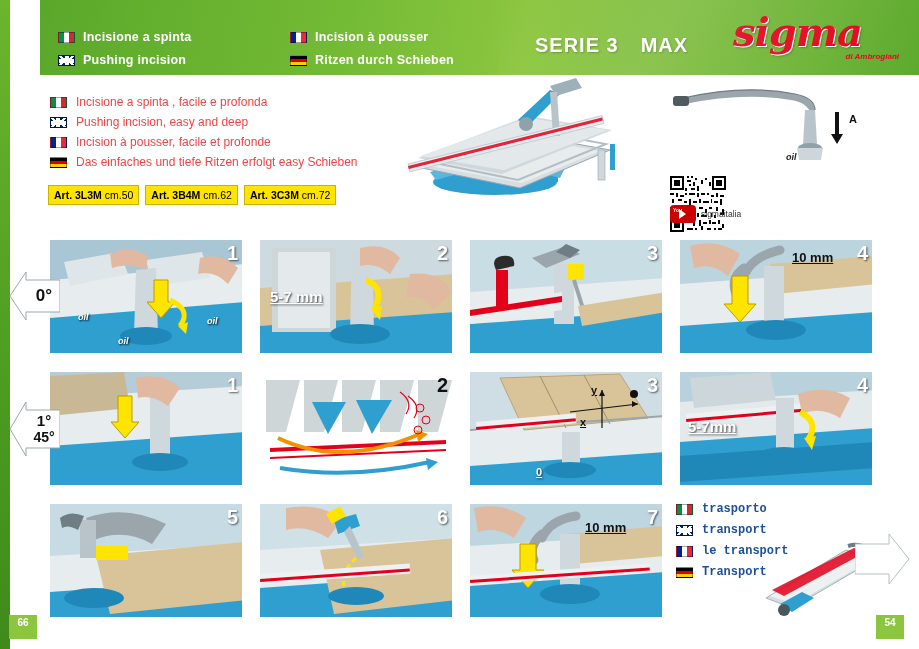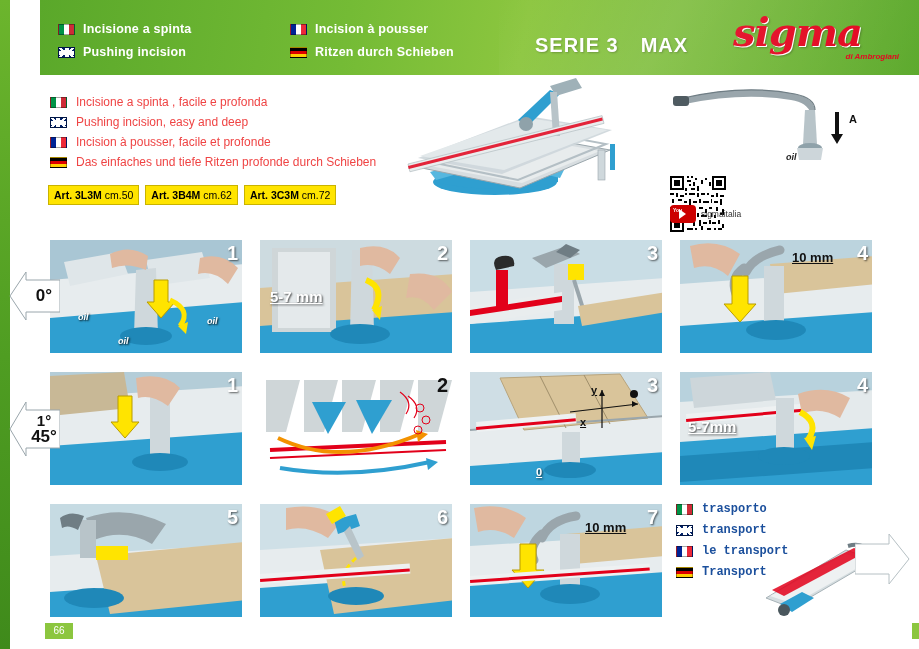--- a/index.html
+++ b/index.html
@@ -26,21 +26,21 @@
   .header{
     position:absolute;left:40px;top:0;width:879px;height:75px;
     background:linear-gradient(100deg,#5aa82a 0%, #74bb35 35%, #8cc63f 55%, #5aa82a 100%);
     overflow:hidden;
   }
   .header:after{
     content:"";position:absolute;right:0;top:0;width:420px;height:75px;
     background:linear-gradient(120deg, rgba(255,255,255,0.00) 0%, rgba(255,255,255,0.12) 40%, rgba(255,255,255,0.02) 100%);
   }
   .hdr-langs{position:absolute;left:18px;top:22px;width:420px;}
-  .lang-row{display:flex;align-items:center;margin-bottom:9px;}
+  .lang-row{display:flex;align-items:center;margin-bottom:9px;margin-top:8px;}
   .lang-row .flag{margin-right:8px;}
   .lang-row .txt{color:#ffffff;font-size:12.5px;font-weight:bold;letter-spacing:.2px;}
   .hdr-col2{position:absolute;left:250px;top:22px;width:260px;}
   .serie{
     position:absolute;left:495px;top:34px;
     color:#ffffff;font-size:20px;font-weight:bold;letter-spacing:1px;
     text-shadow:1px 1px 2px rgba(0,0,0,.25);
   }
   .serie .sp{display:inline-block;width:22px;}
   
@@ -118,22 +118,22 @@
   .transport{
     position:absolute;left:676px;top:502px;width:202px;height:112px;
     background:#ffffff;
   }
   .tr-row{display:flex;align-items:center;margin-bottom:7px;font-family:Liberation Mono, monospace;}
   .tr-row .flag{margin-right:9px;}
   .tr-row .txt{color:#1b4f9c;font-size:12px;font-weight:bold;}
   .tr-arrow{position:absolute;left:855px;top:530px;z-index:9;}
   
   .pg{
-    position:absolute;bottom:10px;width:28px;height:16px;background:#8cc63f;
-    color:#ffffff;font-size:10px;font-weight:normal;text-align:center;line-height:16px;margin-left:36px;
+    position:absolute;bottom:10px;width:28px;height:24px;background:#8cc63f;
+    color:#ffffff;font-size:10px;font-weight:bold;text-align:center;line-height:16px;
   }
   .pg-left{left:9px;}
   .pg-right{left:876px;background:#8cc63f;}
   
   .qr{position:absolute;left:670px;top:176px;width:56px;height:56px;background:#fff;}
   .yt{position:absolute;left:670px;top:203px;width:130px;height:22px;display:flex;align-items:center;}
   .yt-btn{width:26px;height:18px;background:#cc0000;border-radius:4px;position:relative;margin-right:5px;}
   .yt-btn:before{content:"";position:absolute;left:9px;top:4px;border-left:7px solid #fff;border-top:5px solid transparent;border-bottom:5px solid transparent;}
   .yt-btn .t{position:absolute;left:3px;top:2px;color:#fff;font-size:5px;font-weight:bold;line-height:6px;}
   .yt-txt{font-size:8.5px;color:#333;}
@@ -189,21 +189,21 @@
     <div class="intro-row">
       <span class="flag flag-uk"></span>
       <span class="txt">Pushing incision, easy and deep</span>
     </div>
     <div class="intro-row">
       <span class="flag flag-fr"></span>
       <span class="txt">Incision à pousser, facile et profonde</span>
     </div>
     <div class="intro-row">
       <span class="flag flag-de"></span>
-      <span class="txt">Das einfaches und tiefe Ritzen profonde durch Schieben</span>
+      <span class="txt">Das einfaches und tiefe Ritzen erfolgt easy Schieben</span>
     </div>
   </div>
 
   <div class="arts">
     <div class="art-line">
       <div class="art"><b>Art. 3L3M</b> <span>cm.50</span></div>
       <div class="art"><b>Art. 3B4M</b> <span>cm.62</span></div>
       <div class="art"><b>Art. 3C3M</b> <span>cm.72</span></div>
     </div>
   </div>
@@ -510,21 +510,21 @@
     <div class="pnum">4</div>
     <div class="cap" style="left:8px;top:46px;font-size:15px;">5-7mm</div>
   </div>
 
   <div class="badge" style="left:8px;top:398px;width:52px;height:62px;">
     <svg width="52" height="62" viewBox="0 0 52 62">
       <path d="M52 12 L18 12 L18 4 L2 31 L18 58 L18 50 L52 50 Z" fill="#ffffff" stroke="#9aa6ac" stroke-width="1"></path>
     </svg>
     <div class="lbl" style="padding-left:10px;">
       <span style="font-size:15px;">1°</span>
-      <span style="font-size:17px;">45°</span>
+      <span style="font-size:14px;">45°</span>
     </div>
   </div>
 
   <div class="photo" style="left:48px;top:502px;width:196px;height:117px;">
     <svg width="196" height="117" viewBox="0 0 196 117" style="position:absolute;left:0;top:0;">
       <rect width="196" height="117" fill="#c6dbe3"></rect>
       <path d="M0 52 L196 40 L196 80 L0 92 Z" fill="#e7ecee"></path>
       <path d="M0 88 L196 74 L196 117 L0 117 Z" fill="#2f9fd0"></path>
       <path d="M46 52 L196 38 L196 96 L60 110 Z" fill="#d9c49a"></path>
       <path d="M36 14 q40 -14 80 6 l-14 20 q-28 -16 -58 -4 z" fill="#9aa6ac"></path>

